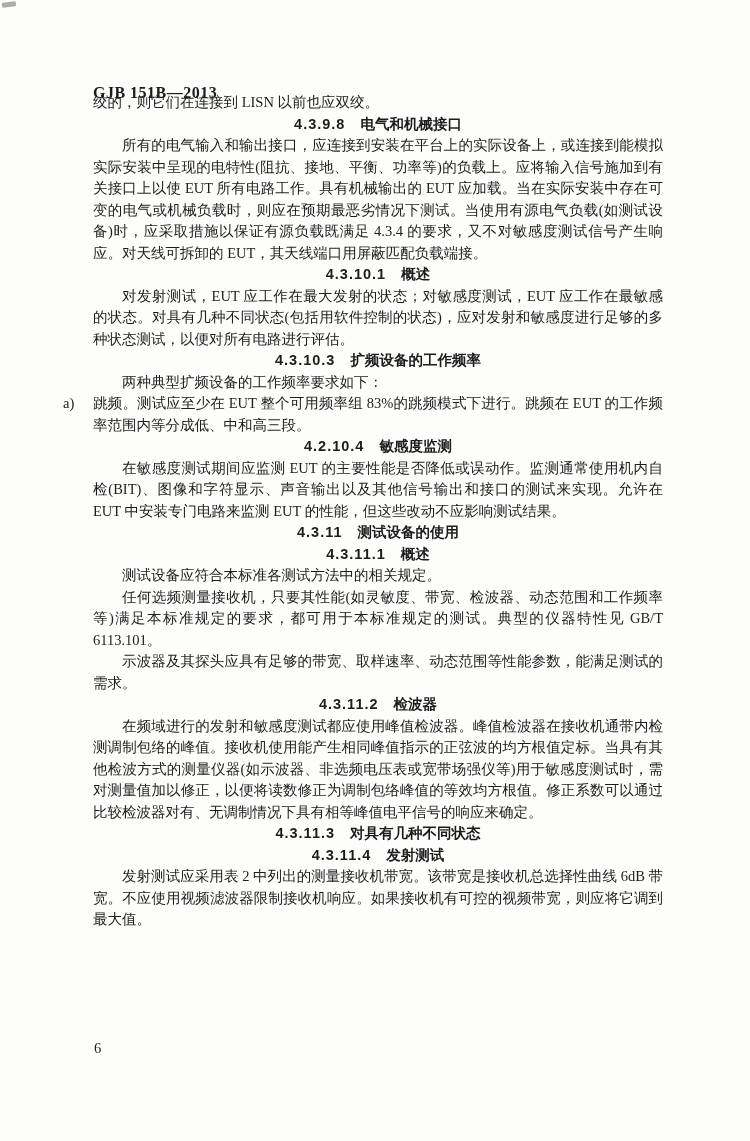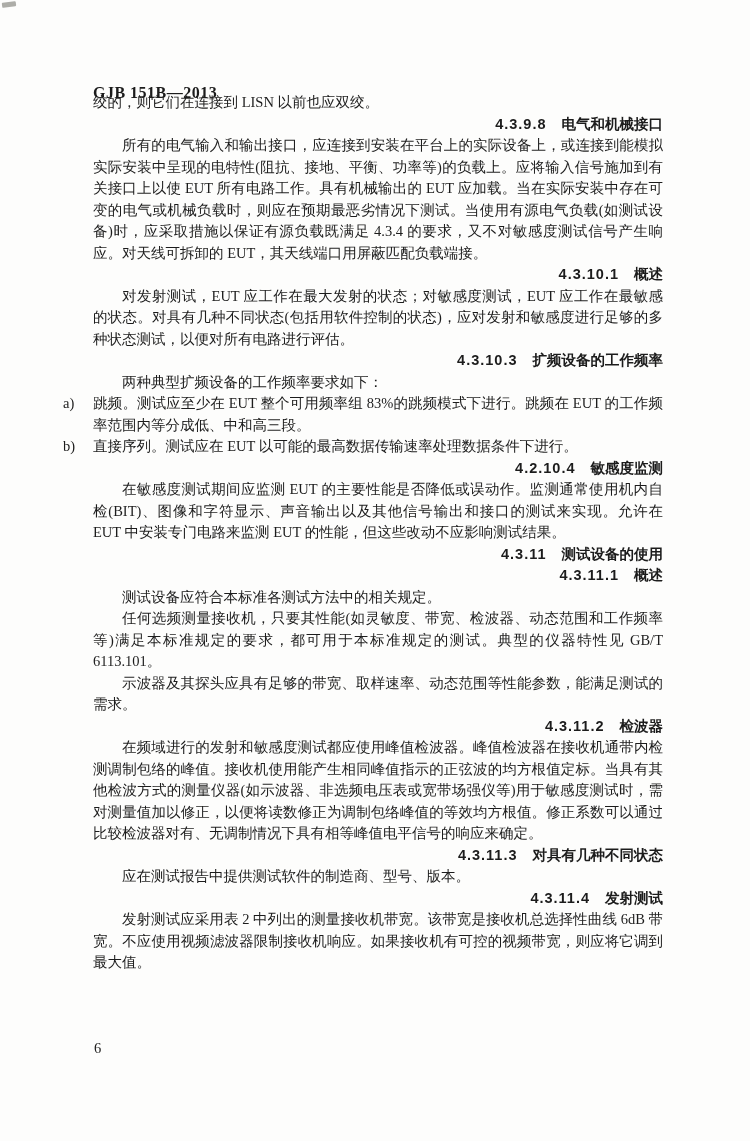--- a/index.html
+++ b/index.html
@@ -24,21 +24,21 @@
     position:absolute;left:93px;top:92px;width:570px;
     font-size:14.5px;line-height:21.5px;
     text-align:justify;
   }
   .content p,.content h4{margin:0;padding:0;}
   .b-p{text-indent:2em;}
   .b-cont{text-indent:0;}
   .b-h{
     font-family:"Liberation Sans","DejaVu Sans",sans-serif;
     font-weight:bold;font-size:14.5px;line-height:21.5px;
-    text-align:right;
+    text-align:center;
   }
   .hn{margin-right:15px;letter-spacing:1px;}
   .b-li{padding-left:57px;}
   .li-m{display:inline-block;width:30px;margin-left:-30px;text-indent:0;}
   .page-number{
     position:absolute;left:94px;top:1040px;
     font-size:14.5px;
   }
 </style>
 </head>
@@ -62,21 +62,20 @@
   <p class="b-p">对发射测试，EUT 应工作在最大发射的状态；对敏感度测试，EUT 应工作在最敏感的状态。对具有几种不同状态(包括用软件控制的状态)，应对发射和敏感度进行足够的多种状态测试，以便对所有电路进行评估。</p>
 
 
 
   <h4 class="b-h"><span class="hn">4.3.10.3</span><span class="ht">扩频设备的工作频率</span></h4>
 
   <p class="b-p">两种典型扩频设备的工作频率要求如下：</p>
 
   <p class="b-li"><span class="li-m">a)</span><span>跳频。测试应至少在 EUT 整个可用频率组 83%的跳频模式下进行。跳频在 EUT 的工作频率范围内等分成低、中和高三段。</span></p>
 
-  <p class="b-li"><span class="li-m">b)</span><span>直接序列。测试应在 EUT 以可能的最高数据传输速率处理数据条件下进行。</span></p>
 
   <h4 class="b-h"><span class="hn">4.2.10.4</span><span class="ht">敏感度监测</span></h4>
 
   <p class="b-p">在敏感度测试期间应监测 EUT 的主要性能是否降低或误动作。监测通常使用机内自检(BIT)、图像和字符显示、声音输出以及其他信号输出和接口的测试来实现。允许在 EUT 中安装专门电路来监测 EUT 的性能，但这些改动不应影响测试结果。</p>
 
   <h4 class="b-h"><span class="hn">4.3.11</span><span class="ht">测试设备的使用</span></h4>
 
   <h4 class="b-h"><span class="hn">4.3.11.1</span><span class="ht">概述</span></h4>
 
   <p class="b-p">测试设备应符合本标准各测试方法中的相关规定。</p>
@@ -84,21 +83,20 @@
   <p class="b-p">任何选频测量接收机，只要其性能(如灵敏度、带宽、检波器、动态范围和工作频率等)满足本标准规定的要求，都可用于本标准规定的测试。典型的仪器特性见 GB/T 6113.101。</p>
 
   <p class="b-p">示波器及其探头应具有足够的带宽、取样速率、动态范围等性能参数，能满足测试的需求。</p>
 
   <h4 class="b-h"><span class="hn">4.3.11.2</span><span class="ht">检波器</span></h4>
 
   <p class="b-p">在频域进行的发射和敏感度测试都应使用峰值检波器。峰值检波器在接收机通带内检测调制包络的峰值。接收机使用能产生相同峰值指示的正弦波的均方根值定标。当具有其他检波方式的测量仪器(如示波器、非选频电压表或宽带场强仪等)用于敏感度测试时，需对测量值加以修正，以便将读数修正为调制包络峰值的等效均方根值。修正系数可以通过比较检波器对有、无调制情况下具有相等峰值电平信号的响应来确定。</p>
 
   <h4 class="b-h"><span class="hn">4.3.11.3</span><span class="ht">对具有几种不同状态</span></h4>
 
-  <p class="b-p">应在测试报告中提供测试软件的制造商、型号、版本。</p>
 
   <h4 class="b-h"><span class="hn">4.3.11.4</span><span class="ht">发射测试</span></h4>
 
 
   <p class="b-p">发射测试应采用表 2 中列出的测量接收机带宽。该带宽是接收机总选择性曲线 6dB 带宽。不应使用视频滤波器限制接收机响应。如果接收机有可控的视频带宽，则应将它调到最大值。</p>
 
 </main>
 
 <div class="page-number">6</div>
 

